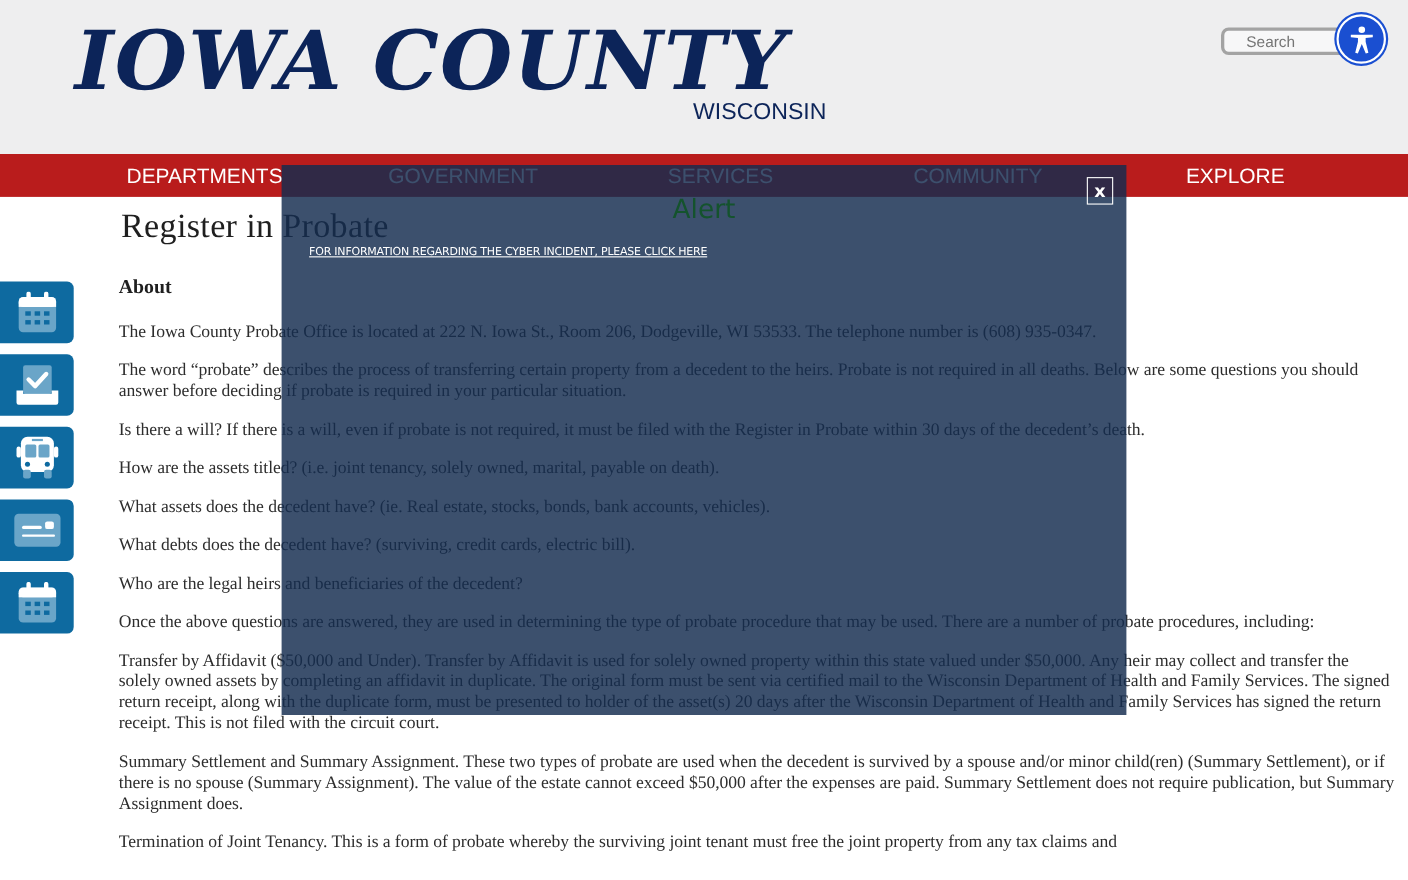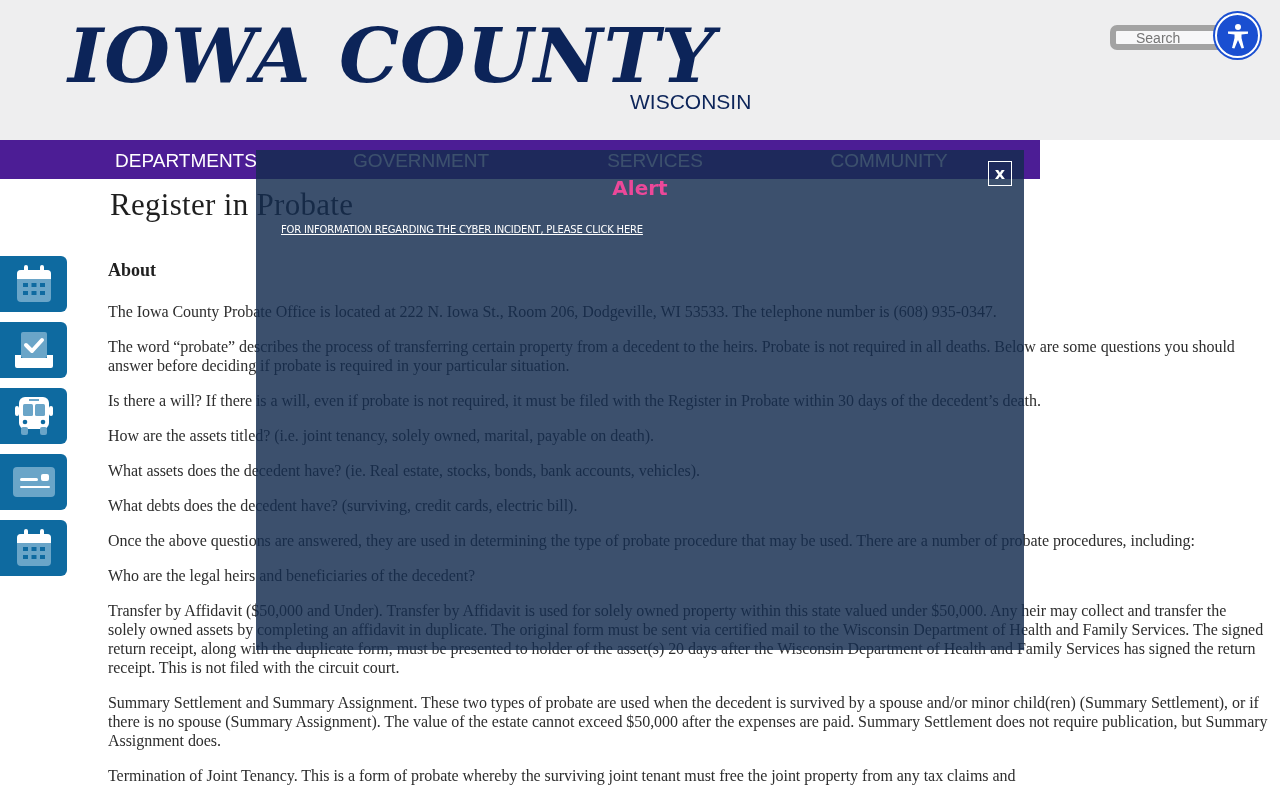--- a/index.html
+++ b/index.html
@@ -13,60 +13,60 @@
       font-family: "DejaVu Serif", serif; font-style: italic; font-weight: bold;
       font-size: 74px; color: #0c2459; letter-spacing: 1px; line-height: 80px;
       transform: scaleX(1.02); transform-origin: left top; display: block; white-space: nowrap;
     }
     .logo-sub {
       position: absolute; left: 562px; top: 74px;
       font-family: Liberation Sans, sans-serif; font-size: 21px; color: #0c2459; letter-spacing: 0px; white-space: nowrap;
     }
     .search-box {
       position: absolute; left: 1110px; top: 25px; width: 130px; height: 25px;
-      border: 6px solid #a3a3a3; border-radius: 7px; background: #f7f7f8;
+      border: 3px solid #a3a3a3; border-radius: 7px; background: #f7f7f8;
       font-family: "Liberation Sans", sans-serif; font-size: 14px; color: #6e6e6e;
       padding-left: 20px; outline: none;
     }
     .access-btn {
       position: absolute; left: 1215px; top: 13px; width: 45px; height: 45px; border-radius: 50%;
       background: #1a4fd1; border: 2px solid #ffffff; box-shadow: 0 0 0 2px #1a4fd1;
       display: flex; align-items: center; justify-content: center;
     }
 
     
-    .main-nav { position: absolute; left: 0; top: 140px; width: 1040px; height: 39px; background: #4c1d95; }
+    .main-nav { position: absolute; left: 0; top: 140px; width: 1280px; height: 39px; background: #b91c1c; }
     .nav-item {
       position: absolute; top: 0; height: 39px; line-height: 41px;
       font-family: "Liberation Sans", sans-serif; font-size: 19px; color: #ffffff; text-align: center;
       text-transform: uppercase;
     }
 
     
     .quick-links { position: absolute; left: 0; top: 256px; }
     .quick-link {
       width: 67px; height: 56px; background: #0e6aa0; border-radius: 0 6px 6px 0;
       margin-bottom: 10px; display: flex; align-items: center; justify-content: center;
     }
 
     
     .content { position: absolute; left: 108px; top: 185px; width: 1160px; font-family: Liberation Serif, serif; }
     .page-title { font-size: 31px; font-weight: normal; color: #1f1f1f; margin-left: 2px; line-height: 40px; letter-spacing: 0.3px; }
-    .section-title { font-size: 18px; font-weight: bold; color: #1f1f1f; margin-top: 32px; line-height: 26px; }
+    .section-title { font-size: 18px; font-weight: bold; color: #1f1f1f; margin-top: 22px; line-height: 26px; }
     .para { font-size: 16px; line-height: 19px; color: #2d2d2d; margin-top: 16px; letter-spacing: -0.05px; }
     .para.first { margin-top: 19px; }
 
     
     .modal {
       position: absolute; left: 256px; top: 150px; width: 768px; height: 500px;
       background: rgba(21, 45, 79, 0.83);
     }
     .modal-title {
       position: absolute; left: 0; top: 26px; width: 768px; text-align: center;
-      font-family: "DejaVu Sans", sans-serif; font-weight: bold; font-size: 20px; color: #ec4899;
+      font-family: "DejaVu Sans", sans-serif; font-weight: normal; font-size: 24px; color: #14532d;
     }
     .modal-link {
       position: absolute; left: 25px; top: 74px;
       font-family: "DejaVu Sans", sans-serif; font-size: 10px; color: #ffffff;
       text-decoration: underline; white-space: nowrap; letter-spacing: -0.2px;
     }
     .modal-close {
       position: absolute; left: 732px; top: 11px; width: 24px; height: 25px;
       border: 1.5px solid #ffffff; background: transparent; color: #ffffff;
       font-family: "DejaVu Sans", sans-serif; font-weight: bold; font-size: 16px;
@@ -88,21 +88,21 @@
       <path d="M5 10.5 L25 10.5 L25 12.8 L18.5 13.5 L18.5 17 L21 27 L18.6 27.6 L15 19 L11.4 27.6 L9 27 L11.5 17 L11.5 13.5 L5 12.8 Z" fill="#ffffff"></path>
     </svg>
   </div>
 </header>
 
 <nav class="main-nav">
   <a class="nav-item" style="left:101px;width:170px;">DEPARTMENTS</a>
   <a class="nav-item" style="left:570px;width:170px;">SERVICES</a>
   <a class="nav-item" style="left:336px;width:170px;">GOVERNMENT</a>
   <a class="nav-item" style="left:804px;width:170px;">COMMUNITY</a>
-  <a class="nav-item" style="left:1038px;width:170px;font-family:Liberation Mono, monospace;">EXPLORE</a>
+  <a class="nav-item" style="left:1038px;width:170px;">EXPLORE</a>
 </nav>
 
 <div class="quick-links">
   <a class="quick-link">
     <svg width="36" height="38" viewBox="0 0 36 38">
       <rect x="1" y="5" width="34" height="32" rx="4" fill="#6aa5c8"></rect>
       <rect x="1" y="5" width="34" height="9" rx="4" fill="#ffffff"></rect>
       <rect x="1" y="10" width="34" height="4" fill="#ffffff"></rect>
       <rect x="8" y="0" width="4" height="9" rx="2" fill="#ffffff"></rect>
       <rect x="24" y="0" width="4" height="9" rx="2" fill="#ffffff"></rect>
@@ -166,22 +166,22 @@
 
 <main class="content">
   <h1 class="page-title">Register in Probate</h1>
   <h2 class="section-title">About</h2>
   <p class="para first">The Iowa County Probate Office is located at 222 N. Iowa St., Room 206, Dodgeville, WI 53533. The telephone number is (608) 935-0347.</p>
   <p class="para">The word “probate” describes the process of transferring certain property from a decedent to the heirs. Probate is not required in all deaths. Below are some questions you should answer before deciding if probate is required in your particular situation.</p>
   <p class="para">Is there a will? If there is a will, even if probate is not required, it must be filed with the Register in Probate within 30 days of the decedent’s death.</p>
   <p class="para">How are the assets titled? (i.e. joint tenancy, solely owned, marital, payable on death).</p>
   <p class="para">What assets does the decedent have? (ie. Real estate, stocks, bonds, bank accounts, vehicles).</p>
   <p class="para">What debts does the decedent have? (surviving, credit cards, electric bill).</p>
+  <p class="para">Who are the legal heirs and beneficiaries of the decedent?</p>
   <p class="para">Once the above questions are answered, they are used in determining the type of probate procedure that may be used. There are a number of probate procedures, including:</p>
-  <p class="para">Who are the legal heirs and beneficiaries of the decedent?</p>
   <p class="para">Transfer by Affidavit ($50,000 and Under). Transfer by Affidavit is used for solely owned property within this state valued under $50,000. Any heir may collect and transfer the solely owned assets by completing an affidavit in duplicate. The original form must be sent via certified mail to the Wisconsin Department of Health and Family Services. The signed return receipt, along with the duplicate form, must be presented to holder of the asset(s) 20 days after the Wisconsin Department of Health and Family Services has signed the return receipt. This is not filed with the circuit court.</p>
   <p class="para">Summary Settlement and Summary Assignment. These two types of probate are used when the decedent is survived by a spouse and/or minor child(ren) (Summary Settlement), or if there is no spouse (Summary Assignment). The value of the estate cannot exceed $50,000 after the expenses are paid. Summary Settlement does not require publication, but Summary Assignment does.</p>
   <p class="para">Termination of Joint Tenancy. This is a form of probate whereby the surviving joint tenant must free the joint property from any tax claims and</p>
 </main>
 
 <div class="modal">
   <div class="modal-title">Alert</div>
   <a class="modal-link">FOR INFORMATION REGARDING THE CYBER INCIDENT, PLEASE CLICK HERE</a>
   <button class="modal-close">
     <span>x</span>

